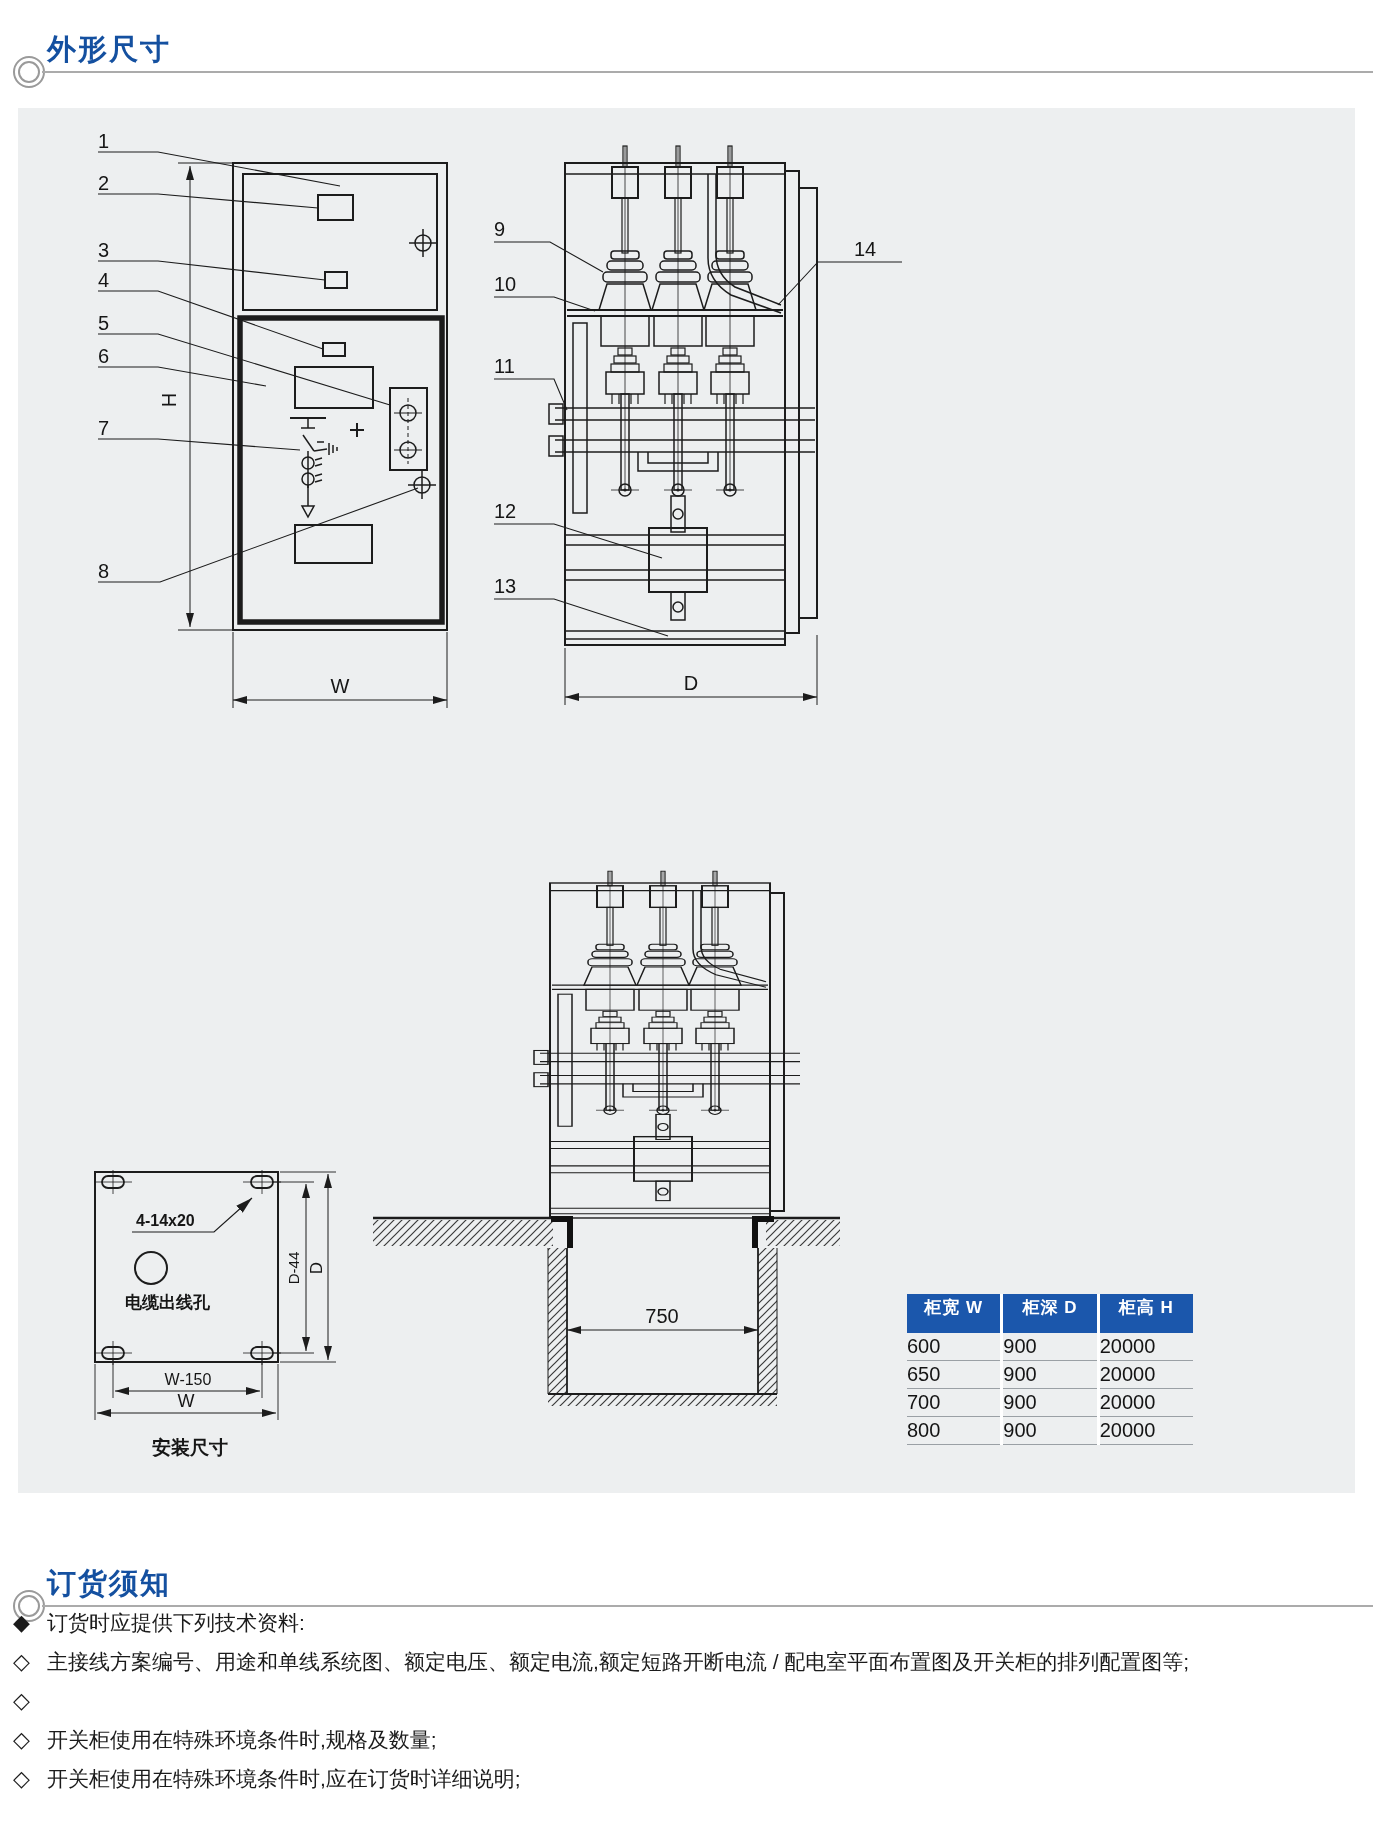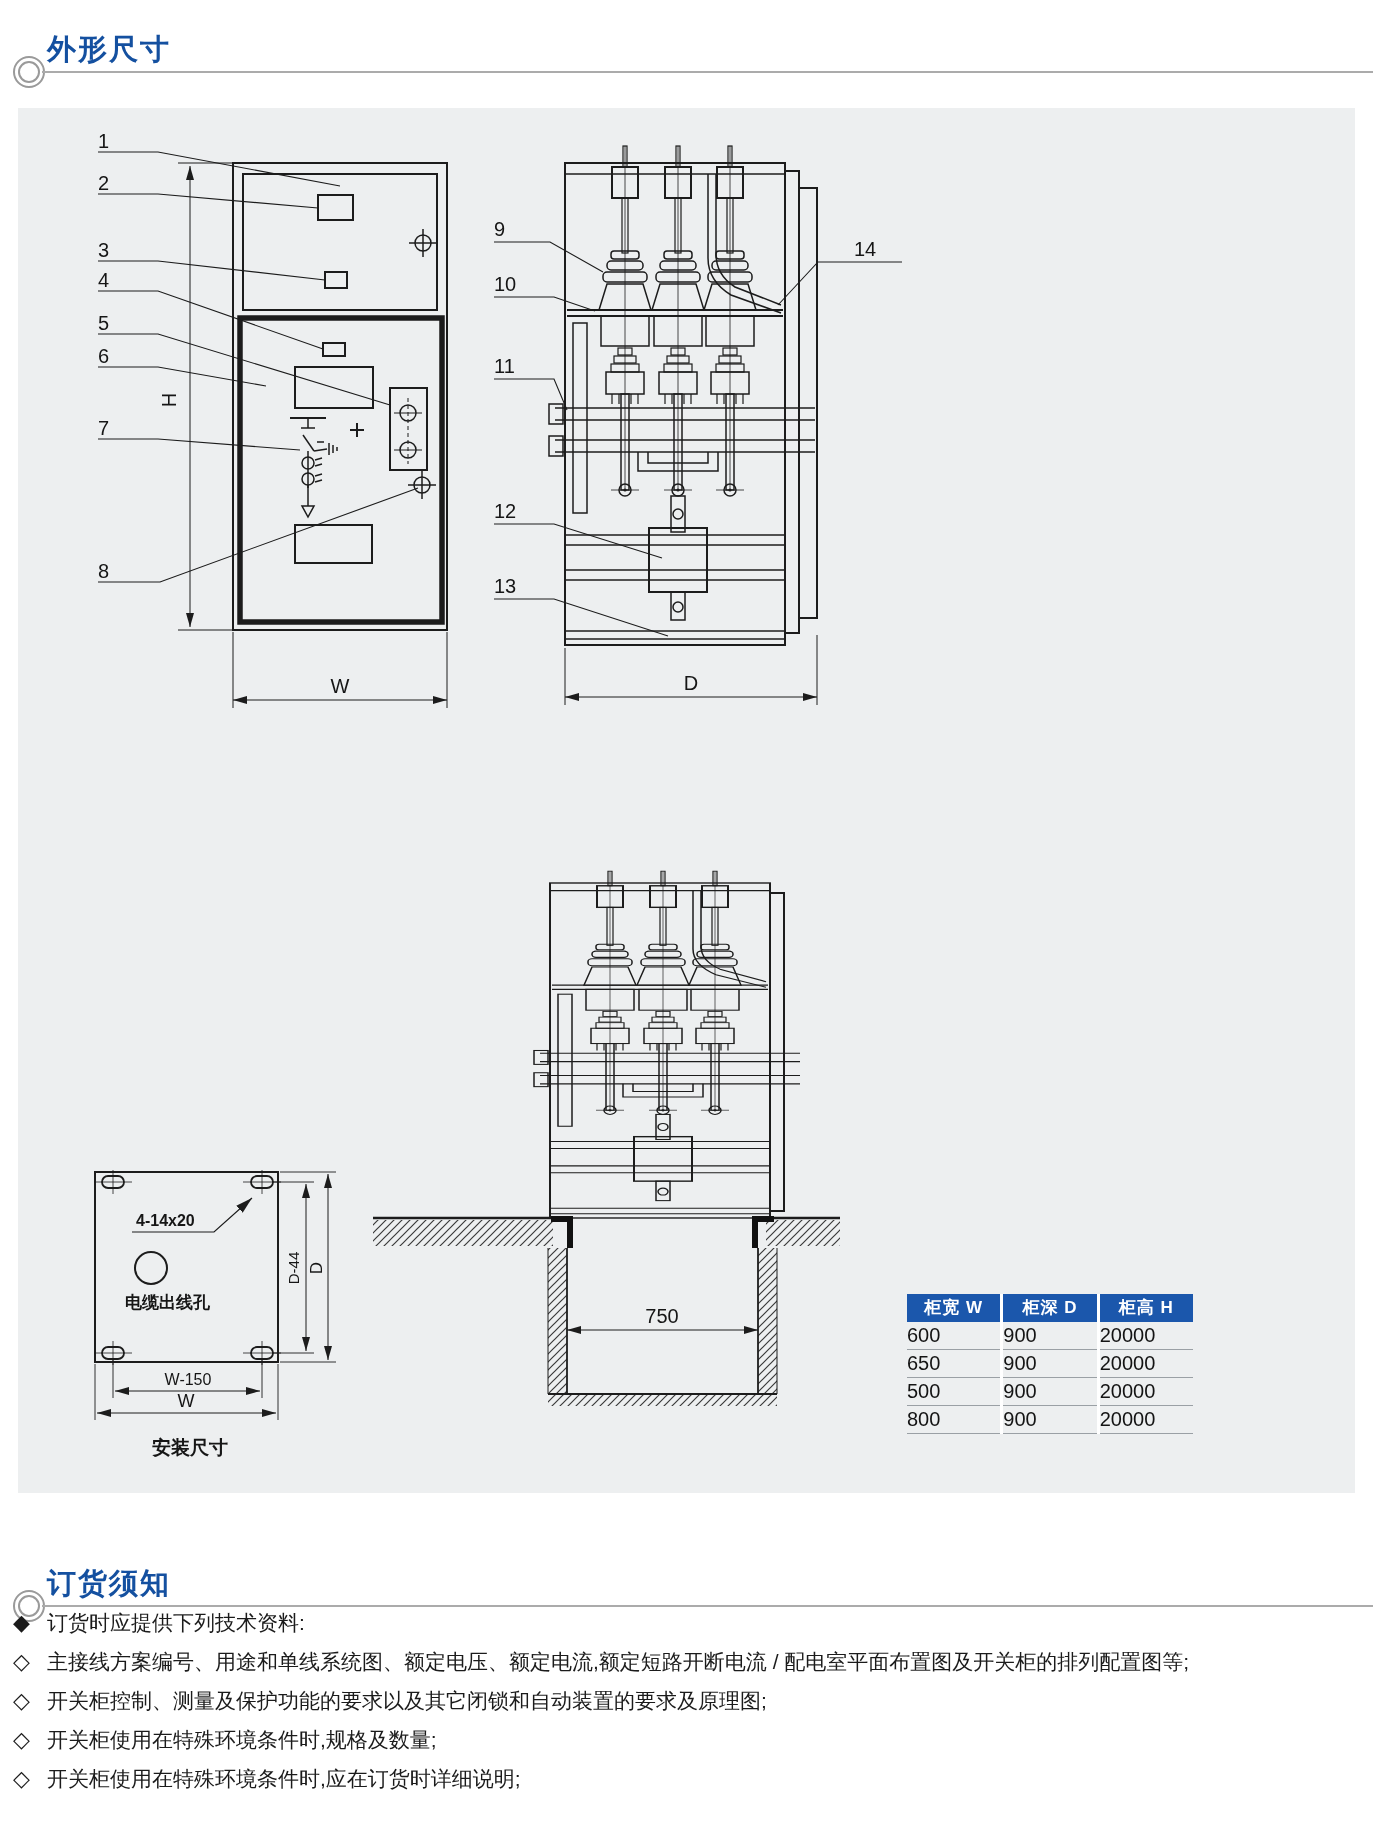--- a/index.html
+++ b/index.html
@@ -20,21 +20,21 @@
   #head-ordering{top:1548px;margin-top:16px;}
 
   
   .panel{position:absolute;left:18px;top:108px;width:1337px;height:1385px;background:#edeff0;}
   .panel svg{position:absolute;left:0;top:0;}
   svg text{font-family:"Liberation Sans",sans-serif;}
 
   
   .dim-table{position:absolute;left:907px;top:1294px;width:286px;background:#ffffff;
     display:grid;grid-template-columns:1fr 1fr 1fr;column-gap:3px;z-index:5;}
-  .dim-table .hcell{background:#1b57ac;color:#ffffff;font-size:17px;height:28px;
+  .dim-table .hcell{background:#1b57ac;color:#ffffff;font-size:17px;height:39px;
     line-height:28px;text-align:center;font-weight:bold;letter-spacing:1px;}
   .dim-table .bcell{background:#edeff0;color:#141414;font-size:20px;height:27px;
     line-height:27px;text-align:left;border-bottom:1.5px solid #9aa0a5;}
 
   
   .notes{position:absolute;left:13px;top:1603px;width:1352px;}
   .note-line{display:flex;align-items:flex-start;height:39px;line-height:39px;
     font-size:21px;color:#1b1b1b;white-space:nowrap;}
   .note-marker{width:34px;font-size:22px;flex:0 0 auto;}
 </style>
@@ -303,21 +303,21 @@
   <div class="hcell">柜高 H</div>
 
   <div class="bcell">600</div>
   <div class="bcell">900</div>
   <div class="bcell">20000</div>
 
   <div class="bcell">650</div>
   <div class="bcell">900</div>
   <div class="bcell">20000</div>
 
-  <div class="bcell">500</div>
+  <div class="bcell">700</div>
   <div class="bcell">900</div>
   <div class="bcell">20000</div>
 
   <div class="bcell">800</div>
   <div class="bcell">900</div>
   <div class="bcell">20000</div>
 </div>
 
 <div class="sec-head" id="head-ordering">
   <div class="sec-ring"></div>
@@ -329,21 +329,20 @@
   <div class="note-line">
     <span class="note-marker">◆</span>
     <span>订货时应提供下列技术资料:</span>
   </div>
   <div class="note-line">
     <span class="note-marker">◇</span>
     <span>主接线方案编号、用途和单线系统图、额定电压、额定电流,额定短路开断电流 / 配电室平面布置图及开关柜的排列配置图等;</span>
   </div>
   <div class="note-line">
     <span class="note-marker">◇</span>
-    <span>开关柜控制、测量及保护功能的要求以及其它闭锁和自动装置的要求及原理图;</span>
   </div>
   <div class="note-line">
     <span class="note-marker">◇</span>
     <span>开关柜使用在特殊环境条件时,规格及数量;</span>
   </div>
   <div class="note-line">
     <span class="note-marker">◇</span>
     <span>开关柜使用在特殊环境条件时,应在订货时详细说明;</span>
   </div>
 </div>

